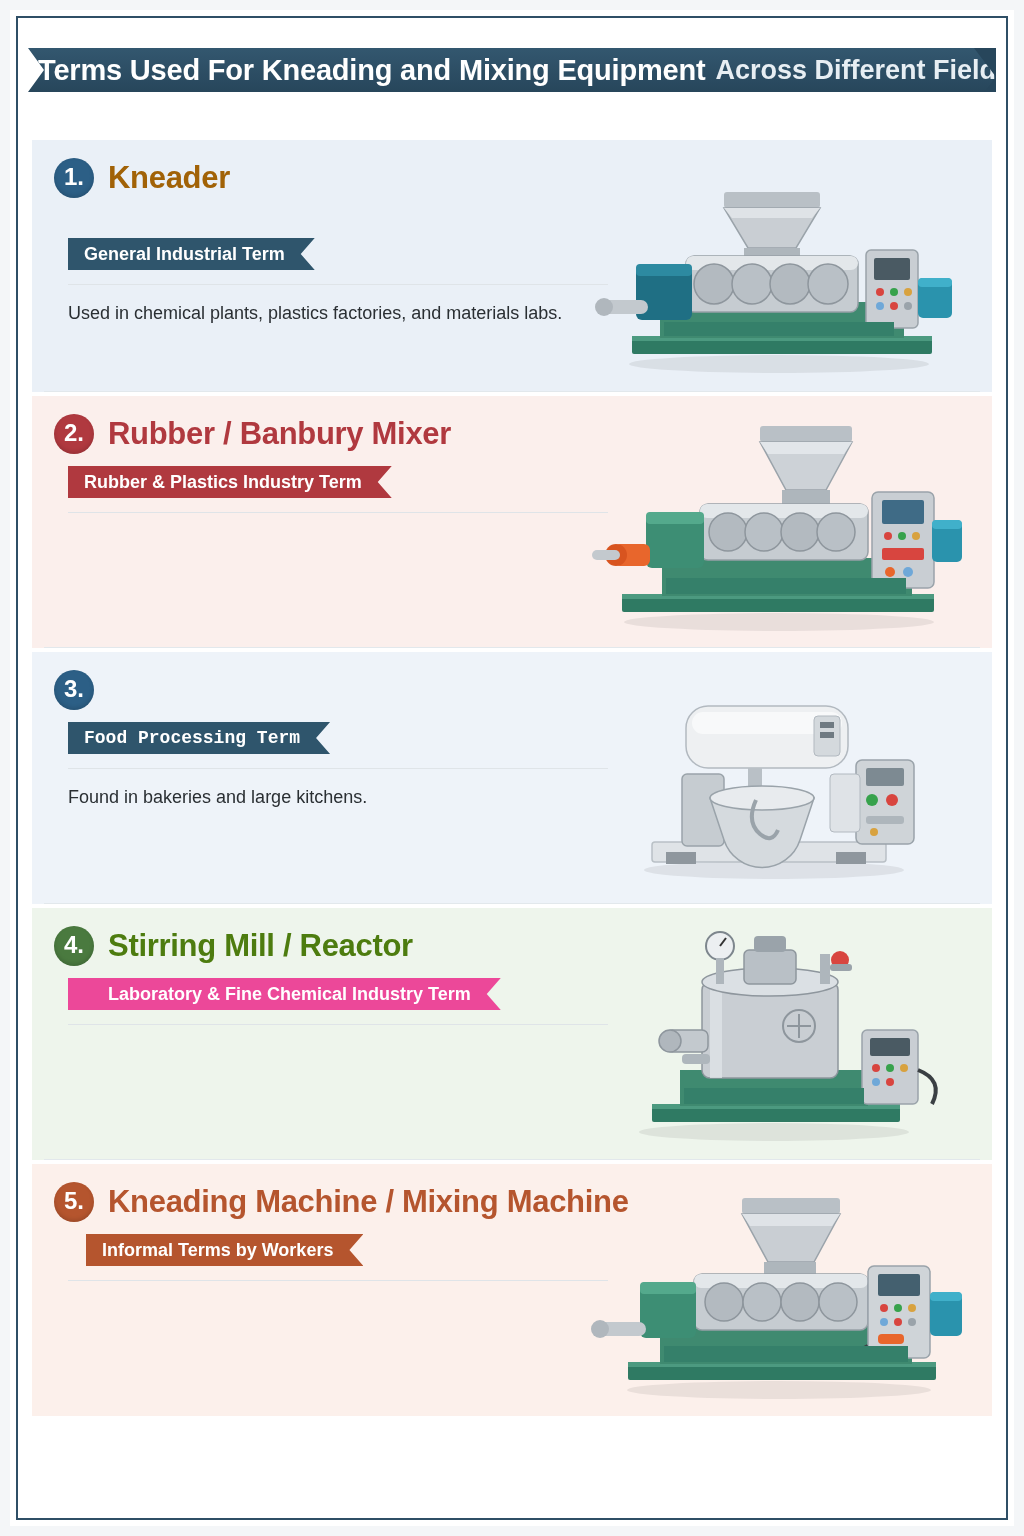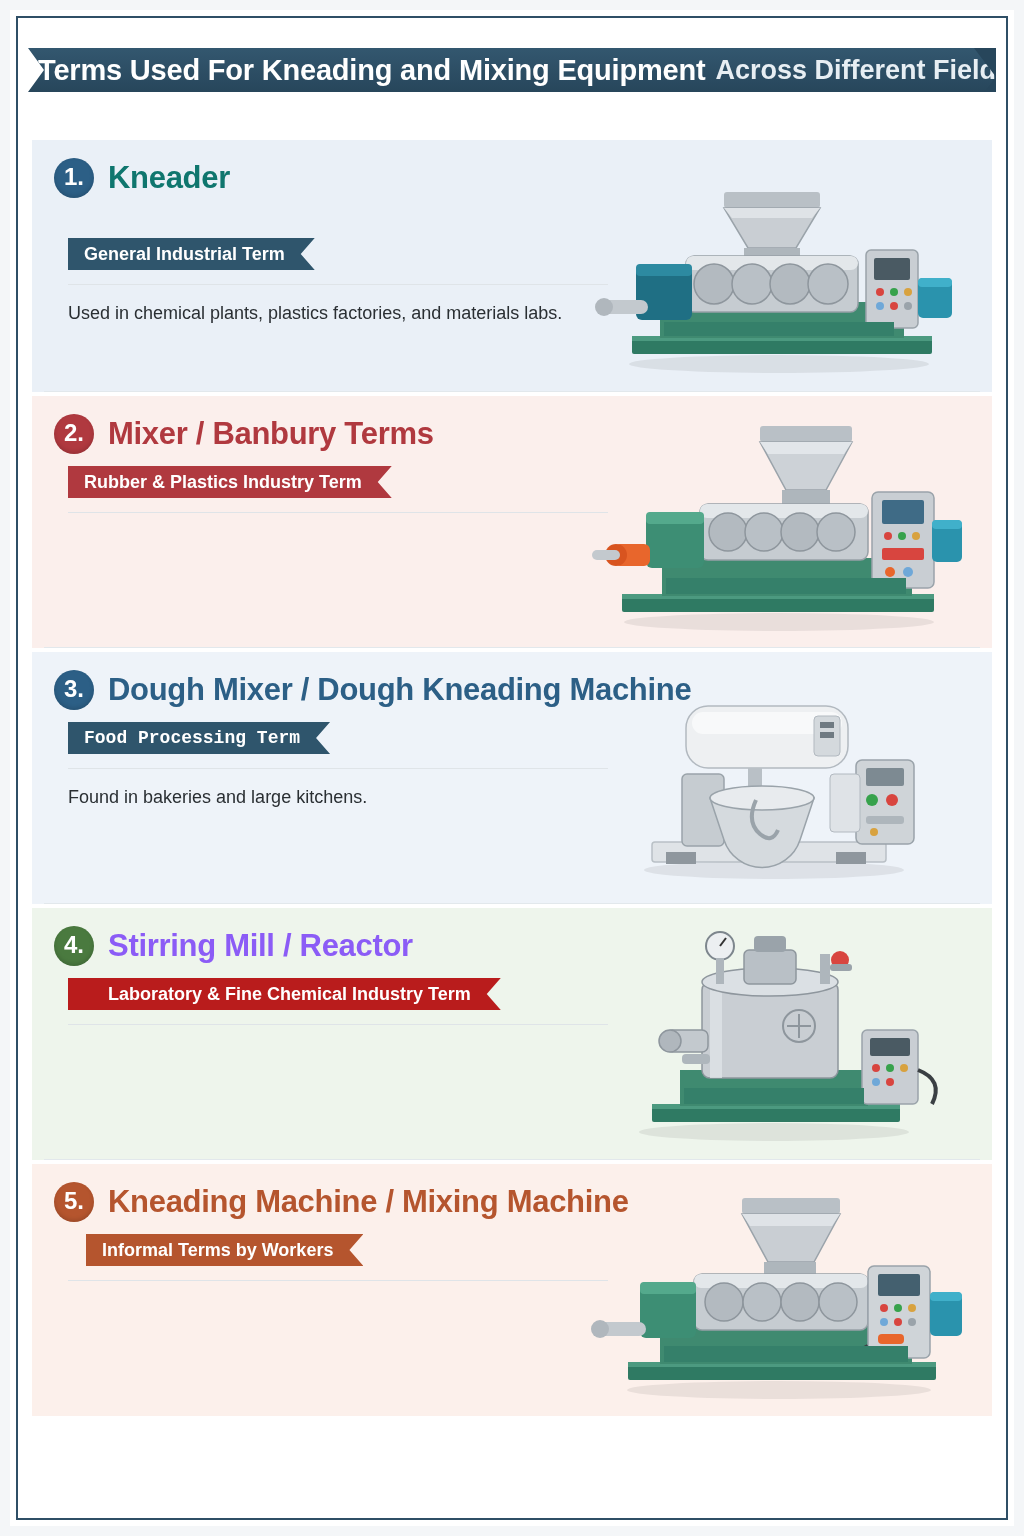--- a/index.html
+++ b/index.html
@@ -180,21 +180,21 @@
   </div>
 
   <div class="rows">
 
     <div class="row" style="background:#eaf0f7;">
       <div class="row-inner">
         <div class="head-line">
           <div class="num-circle" style="background:#2c5f86;">
             <span>1.</span>
           </div>
-          <div class="row-title" style="color:#0f766e;">Kneader</div>
+          <div class="row-title" style="color:#a16207;">Kneader</div>
         </div>
         <div class="tag" style="background:#2f556c;margin-top:40px;">General Industrial Term</div>
         <div class="underline"></div>
         <div class="desc">Used in chemical plants, plastics factories, and materials labs.</div>
       </div>
       <div class="art">
         <svg viewBox="0 0 400 228">
           <ellipse cx="205" cy="212" rx="150" ry="9" fill="#000" opacity="0.07"></ellipse>
           <rect x="58" y="184" width="300" height="18" rx="2" fill="#2f7a63"></rect>
           <rect x="58" y="184" width="300" height="5" fill="#4c9a80"></rect>
@@ -228,21 +228,21 @@
       </div>
       <div class="row-sep"></div>
     </div>
 
     <div class="row" style="background:#fbefec;">
       <div class="row-inner">
         <div class="head-line">
           <div class="num-circle" style="background:#b0393f;">
             <span>2.</span>
           </div>
-          <div class="row-title" style="color:#b0393f;">Mixer / Banbury Terms</div>
+          <div class="row-title" style="color:#b0393f;">Rubber / Banbury Mixer</div>
         </div>
         <div class="tag" style="background:#b0393f;">Rubber &amp; Plastics Industry Term</div>
         <div class="underline"></div>
       </div>
       <div class="art">
         <svg viewBox="0 0 400 228">
           <ellipse cx="205" cy="214" rx="155" ry="9" fill="#000" opacity="0.07"></ellipse>
           <rect x="48" y="186" width="312" height="18" rx="2" fill="#2f7a63"></rect>
           <rect x="48" y="186" width="312" height="5" fill="#4c9a80"></rect>
           <rect x="88" y="150" width="250" height="38" fill="#3f8a70"></rect>
@@ -276,21 +276,20 @@
       </div>
       <div class="row-sep"></div>
     </div>
 
     <div class="row" style="background:#eef3f9;">
       <div class="row-inner">
         <div class="head-line">
           <div class="num-circle" style="background:#2c5f86;">
             <span>3.</span>
           </div>
-          <div class="row-title" style="color:#2c5f86;">Dough Mixer / Dough Kneading Machine</div>
         </div>
         <div class="tag" style="background:#2f556c;font-family:Liberation Mono, monospace;">Food Processing Term</div>
         <div class="underline"></div>
         <div class="desc">Found in bakeries and large kitchens.</div>
       </div>
       <div class="art">
         <svg viewBox="0 0 400 228">
           <ellipse cx="200" cy="206" rx="130" ry="9" fill="#000" opacity="0.07"></ellipse>
           <rect x="78" y="178" width="234" height="20" rx="3" fill="#dfe3e7" stroke="#b9c0c6" stroke-width="1.5"></rect>
           <rect x="92" y="188" width="30" height="12" fill="#8f979e"></rect>
@@ -316,23 +315,23 @@
       </div>
       <div class="row-sep"></div>
     </div>
 
     <div class="row" style="background:#eef5ec;">
       <div class="row-inner">
         <div class="head-line">
           <div class="num-circle" style="background:#4a7a3f;">
             <span>4.</span>
           </div>
-          <div class="row-title" style="color:#8b5cf6;">Stirring Mill / Reactor</div>
+          <div class="row-title" style="color:#4d7c0f;">Stirring Mill / Reactor</div>
         </div>
-        <div class="tag" style="background:#b91c1c;padding-left:40px;">Laboratory &amp; Fine Chemical Industry Term</div>
+        <div class="tag" style="background:#ec4899;padding-left:40px;">Laboratory &amp; Fine Chemical Industry Term</div>
         <div class="underline"></div>
       </div>
       <div class="art">
         <svg viewBox="0 0 400 228">
           <ellipse cx="200" cy="212" rx="135" ry="9" fill="#000" opacity="0.07"></ellipse>
           <rect x="78" y="184" width="248" height="18" rx="2" fill="#2f7a63"></rect>
           <rect x="78" y="184" width="248" height="5" fill="#4c9a80"></rect>
           <rect x="106" y="150" width="188" height="36" fill="#3f8a70"></rect>
           <rect x="128" y="62" width="136" height="96" rx="8" fill="#c9ced3" stroke="#8e969d" stroke-width="1.5"></rect>
           <rect x="136" y="62" width="12" height="96" fill="#dfe3e7" opacity="0.8"></rect>

